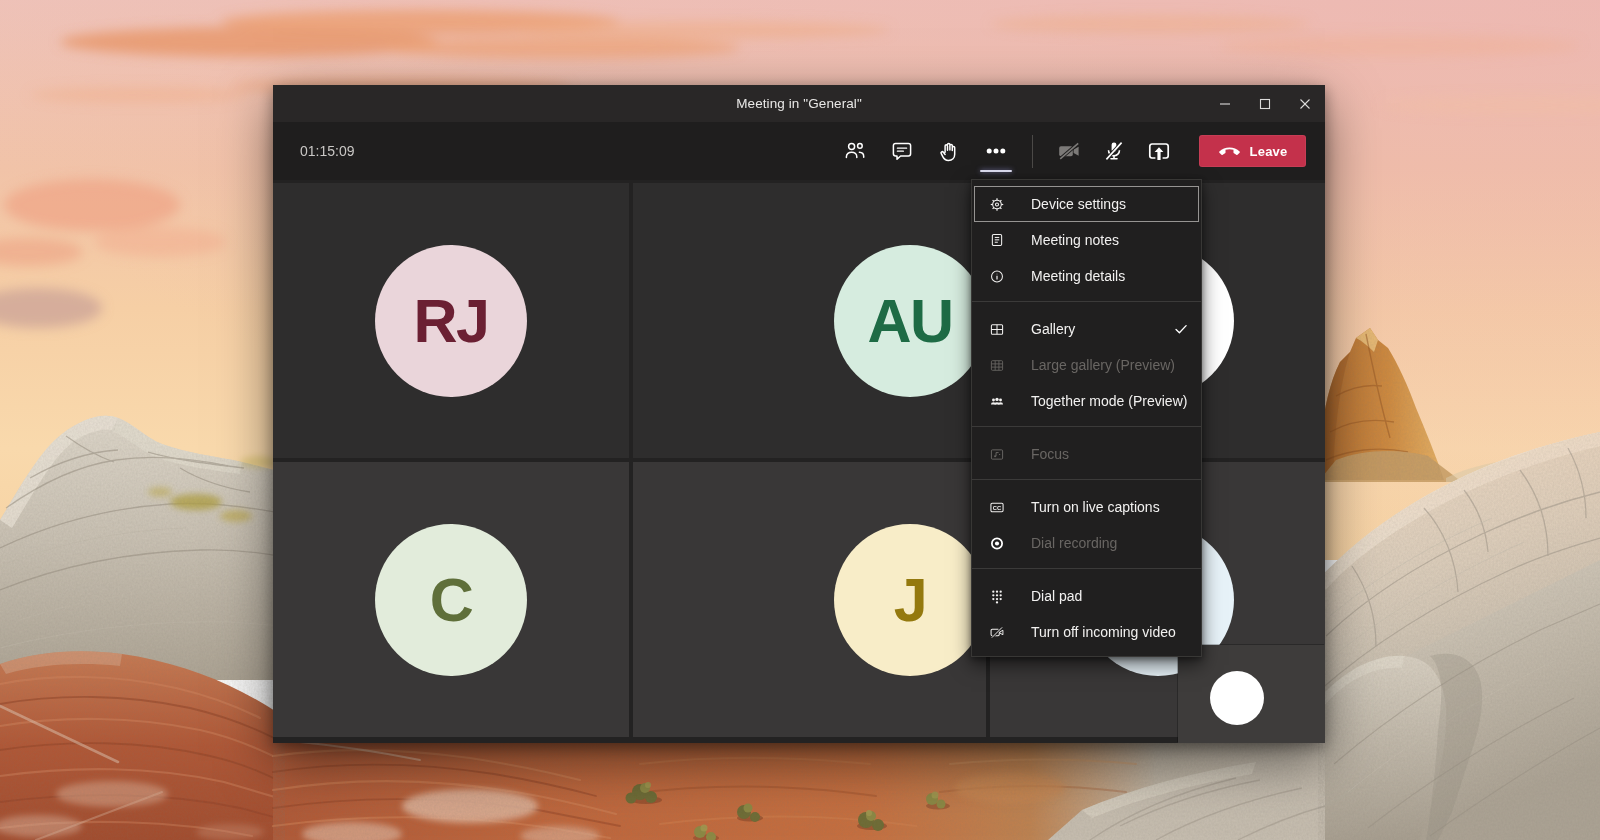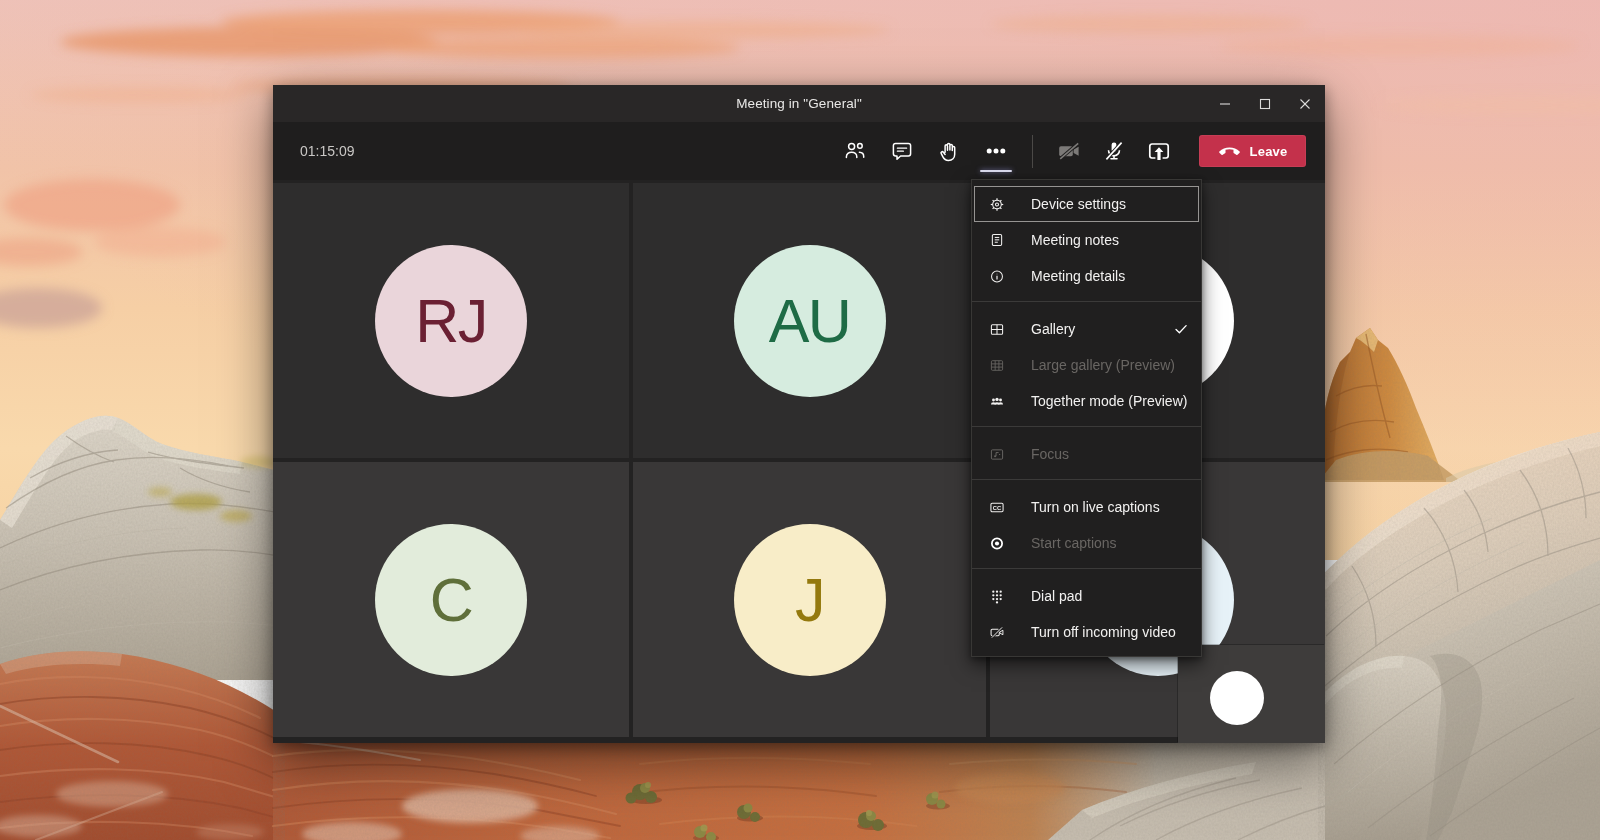--- a/index.html
+++ b/index.html
@@ -32,24 +32,24 @@
     border-radius:3px;display:flex;align-items:center;justify-content:center;gap:9px;
     box-shadow:inset 0 0 0 1px rgba(255,255,255,.06);}
   .leavebtn span{color:#fff;font-size:13px;font-weight:700;letter-spacing:.2px;}
 
   
   .stage{position:relative;height:563px;background:#232222;overflow:hidden;}
   .tile{position:absolute;display:flex;align-items:center;justify-content:center;}
   .tile.r1{top:3px;height:275px;background:#2e2d2d;}
   .tile.r2{top:282px;height:275px;background:#393737;}
   .tile.c1{left:0;width:356px;}
-  .tile.c2{left:360px;width:353px;}
+  .tile.c2{left:360px;width:353px;justify-content:flex-end;}
   .tile.c3{left:717px;width:335px;}
   .avatar{width:152px;height:152px;border-radius:50%;display:flex;align-items:center;
-    justify-content:center;font-weight:400;font-size:61px;letter-spacing:-1.5px;}
+    justify-content:center;font-weight:700;font-size:61px;letter-spacing:-1.5px;}
   .selftile{position:absolute;left:905px;top:465px;width:147px;height:98px;background:#3e3c3b;
     box-shadow:-1px -1px 0 rgba(0,0,0,.25);}
   .selftile .avatar{position:absolute;left:32px;top:26px;width:54px;height:54px;}
 
   
   .menu{position:absolute;left:698px;top:94px;width:231px;background:#201f1f;z-index:20;
     border:1px solid #383735;box-sizing:border-box;padding:6px 0;
     box-shadow:0 8px 18px rgba(0,0,0,.55),0 2px 6px rgba(0,0,0,.4);}
   .mi{height:36px;display:flex;align-items:center;position:relative;gap:15px;}
   .mi .ic{width:16px;height:16px;margin-left:17px;margin-right:11px;flex:0 0 16px;display:flex;align-items:center;justify-content:center;}
@@ -543,21 +543,21 @@
         <span class="lbl">Turn on live captions</span>
       </div>
 
       <div class="mi disabled">
         <span class="ic">
           <svg width="17" height="17" viewBox="0 0 20 20">
             <circle cx="10" cy="10" r="6.4" fill="none" stroke="#ffffff" stroke-width="2.2"></circle>
             <circle cx="10" cy="10" r="2.6" fill="#ffffff"></circle>
           </svg>
         </span>
-        <span class="lbl">Start captions</span>
+        <span class="lbl">Dial recording</span>
       </div>
 
       <div class="msep"></div>
 
       <div class="mi">
         <span class="ic">
           <svg width="16" height="16" viewBox="0 0 20 20" fill="#f2f1f0">
             <circle cx="5.4" cy="4.6" r="1.45"></circle>
               <circle cx="10" cy="4.6" r="1.45"></circle>
               <circle cx="14.6" cy="4.6" r="1.45"></circle>

